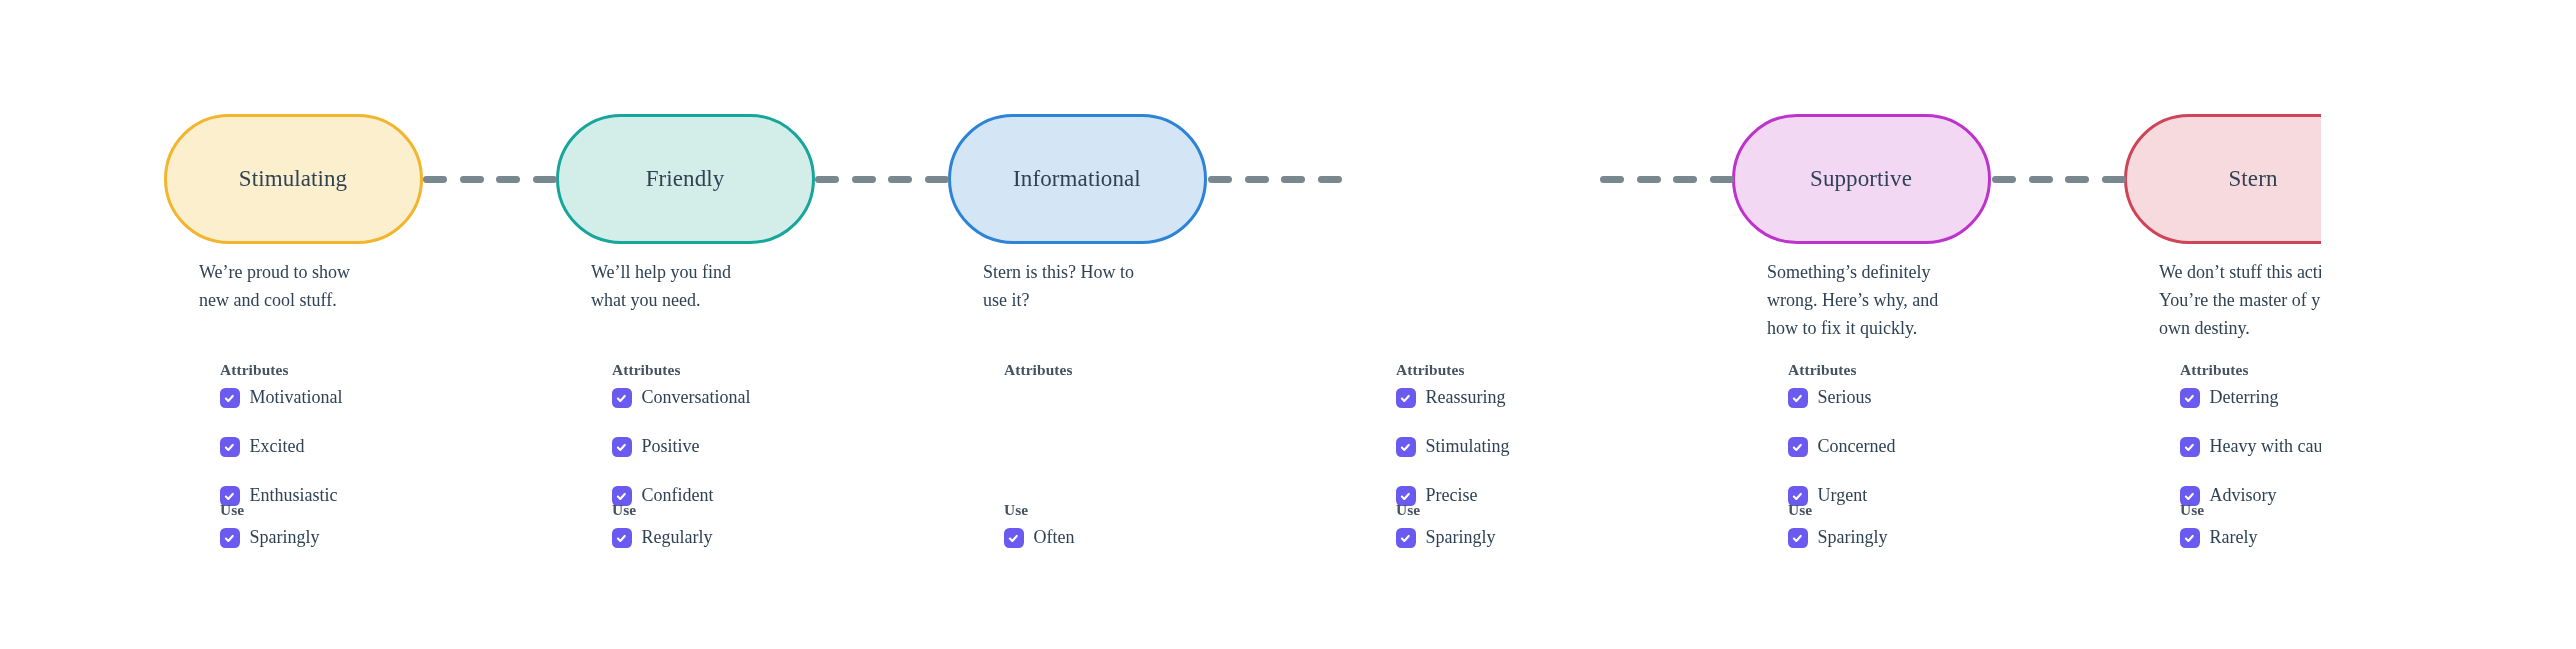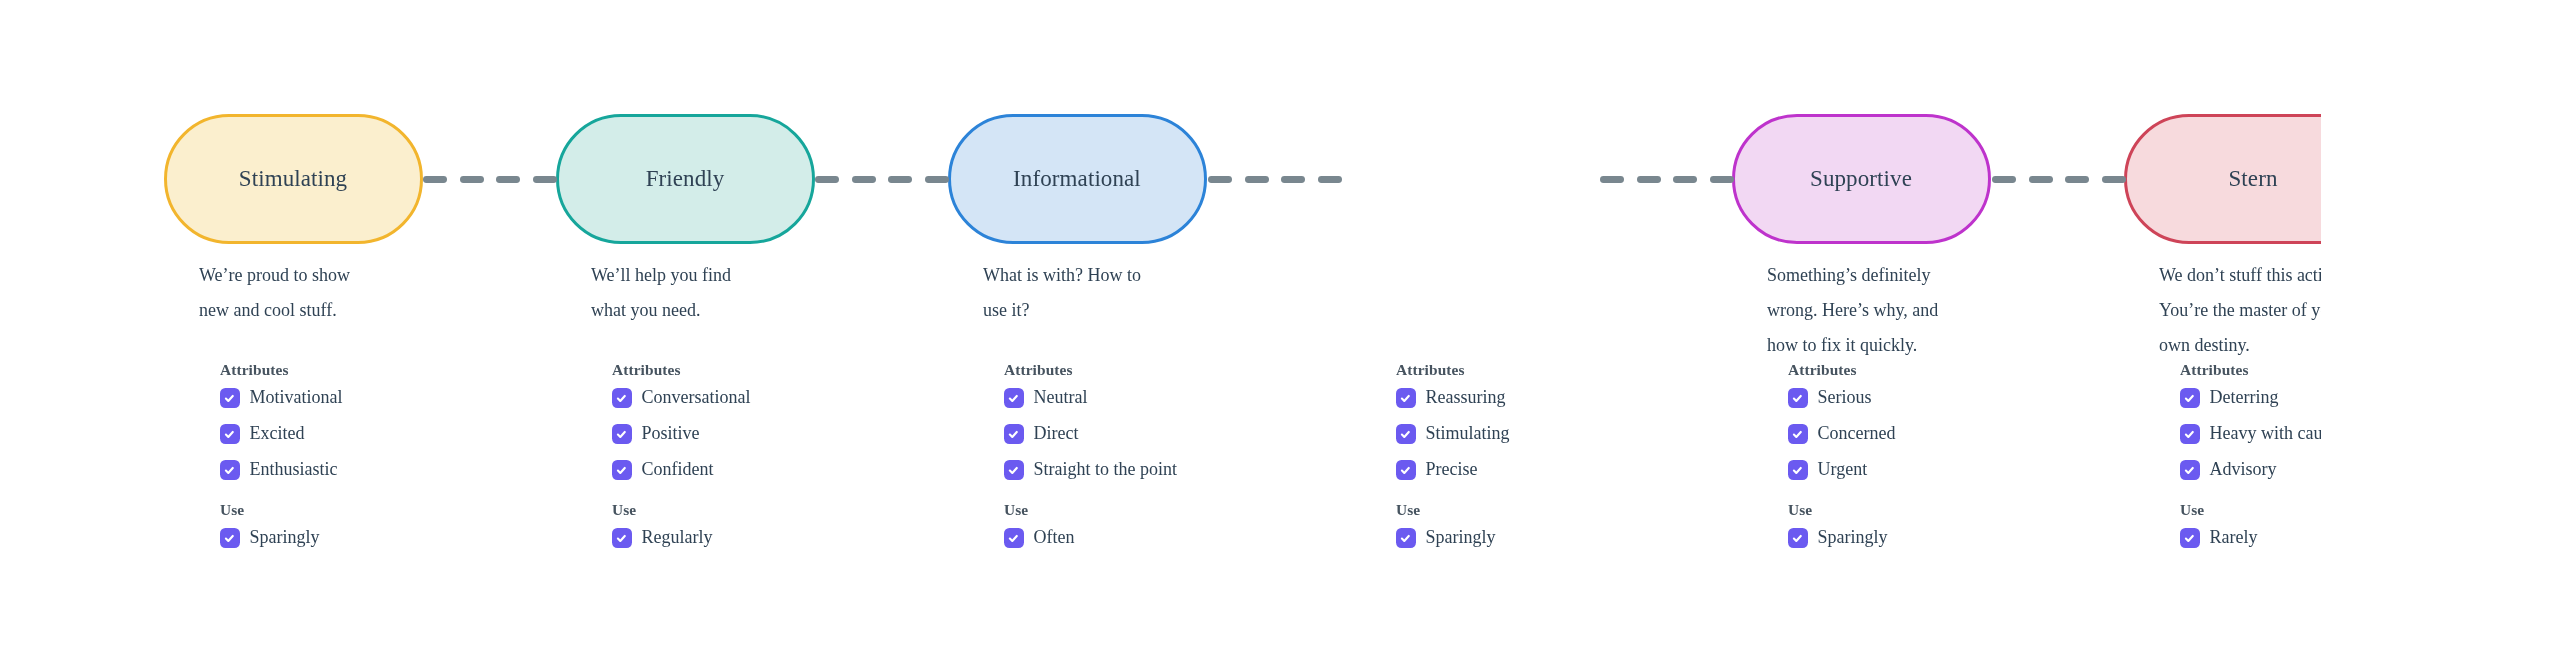--- a/index.html
+++ b/index.html
@@ -20,34 +20,34 @@
     box-sizing:border-box;
     border:3.4px solid var(--pill-border,#ccc);
     background:var(--pill-fill,#eee);
     border-radius:67px;
     display:flex;align-items:center;justify-content:center;
   }
   .pill-label{font-size:23px;letter-spacing:0.1px;color:var(--text-color,#2F4254);}
 
   .desc{
     position:absolute;top:258px;left:102px;width:282px;
-    font-size:18px;line-height:35px;
+    font-size:18px;line-height:28px;
     color:var(--text-color,#2F4254);
     white-space:pre-line;
   }
 
   .section{position:absolute;left:123px;}
   .section-attributes{top:362px;}
   .section-use{top:502px;}
   .section-header{
     font-weight:bold;font-size:15.4px;line-height:16px;
     color:var(--header-color,#46535F);
     letter-spacing:0.1px;
   }
-  .rows{margin-top:9.4px;display:flex;flex-direction:column;gap:15px;}
+  .rows{margin-top:9.4px;display:flex;flex-direction:column;gap:28px;}
   .check-row{display:flex;align-items:center;gap:10px;}
   .checkbox{
     width:19.5px;height:19.5px;flex:0 0 19.5px;
     border-radius:5.4px;
     background:var(--checkbox-color,#6B5AF0);
     display:flex;align-items:center;justify-content:center;
     cursor:pointer;
   }
   .checkbox svg{width:12.7px;height:12.7px;display:block;}
   .check-label{font-size:18px;color:var(--text-color,#2F4254);}
@@ -162,50 +162,24 @@
             <span class="check-label">Regularly</span>
           </div>
         </div>
       </div>
     </div>
 
     <div class="column" style="--pill-border: #2C83D8; --pill-fill: #D4E5F6;">
       <div class="pill">
         <span class="pill-label">Informational</span>
       </div>
-      <div class="desc">What is with? How to
+      <div class="desc">Stern is this? How to
 use it?</div>
       <div class="section section-attributes">
         <div class="section-header">Attributes</div>
-        <div class="rows">
-          <div class="check-row">
-            <span class="checkbox">
-                <svg viewBox="0 0 24 24">
-                  <path d="M5.5 12.5 L10 17 L18.5 7.5" stroke="#ffffff" stroke-width="4" fill="none" stroke-linecap="round" stroke-linejoin="round"></path>
-                </svg>
-              </span>
-            <span class="check-label">Neutral</span>
-          </div>
-          <div class="check-row">
-            <span class="checkbox">
-                <svg viewBox="0 0 24 24">
-                  <path d="M5.5 12.5 L10 17 L18.5 7.5" stroke="#ffffff" stroke-width="4" fill="none" stroke-linecap="round" stroke-linejoin="round"></path>
-                </svg>
-              </span>
-            <span class="check-label">Direct</span>
-          </div>
-          <div class="check-row">
-            <span class="checkbox">
-                <svg viewBox="0 0 24 24">
-                  <path d="M5.5 12.5 L10 17 L18.5 7.5" stroke="#ffffff" stroke-width="4" fill="none" stroke-linecap="round" stroke-linejoin="round"></path>
-                </svg>
-              </span>
-            <span class="check-label">Straight to the point</span>
-          </div>
-        </div>
       </div>
       <div class="section section-use">
         <div class="section-header">Use</div>
         <div class="rows">
           <div class="check-row">
             <span class="checkbox">
                 <svg viewBox="0 0 24 24">
                   <path d="M5.5 12.5 L10 17 L18.5 7.5" stroke="#ffffff" stroke-width="4" fill="none" stroke-linecap="round" stroke-linejoin="round"></path>
                 </svg>
               </span>

